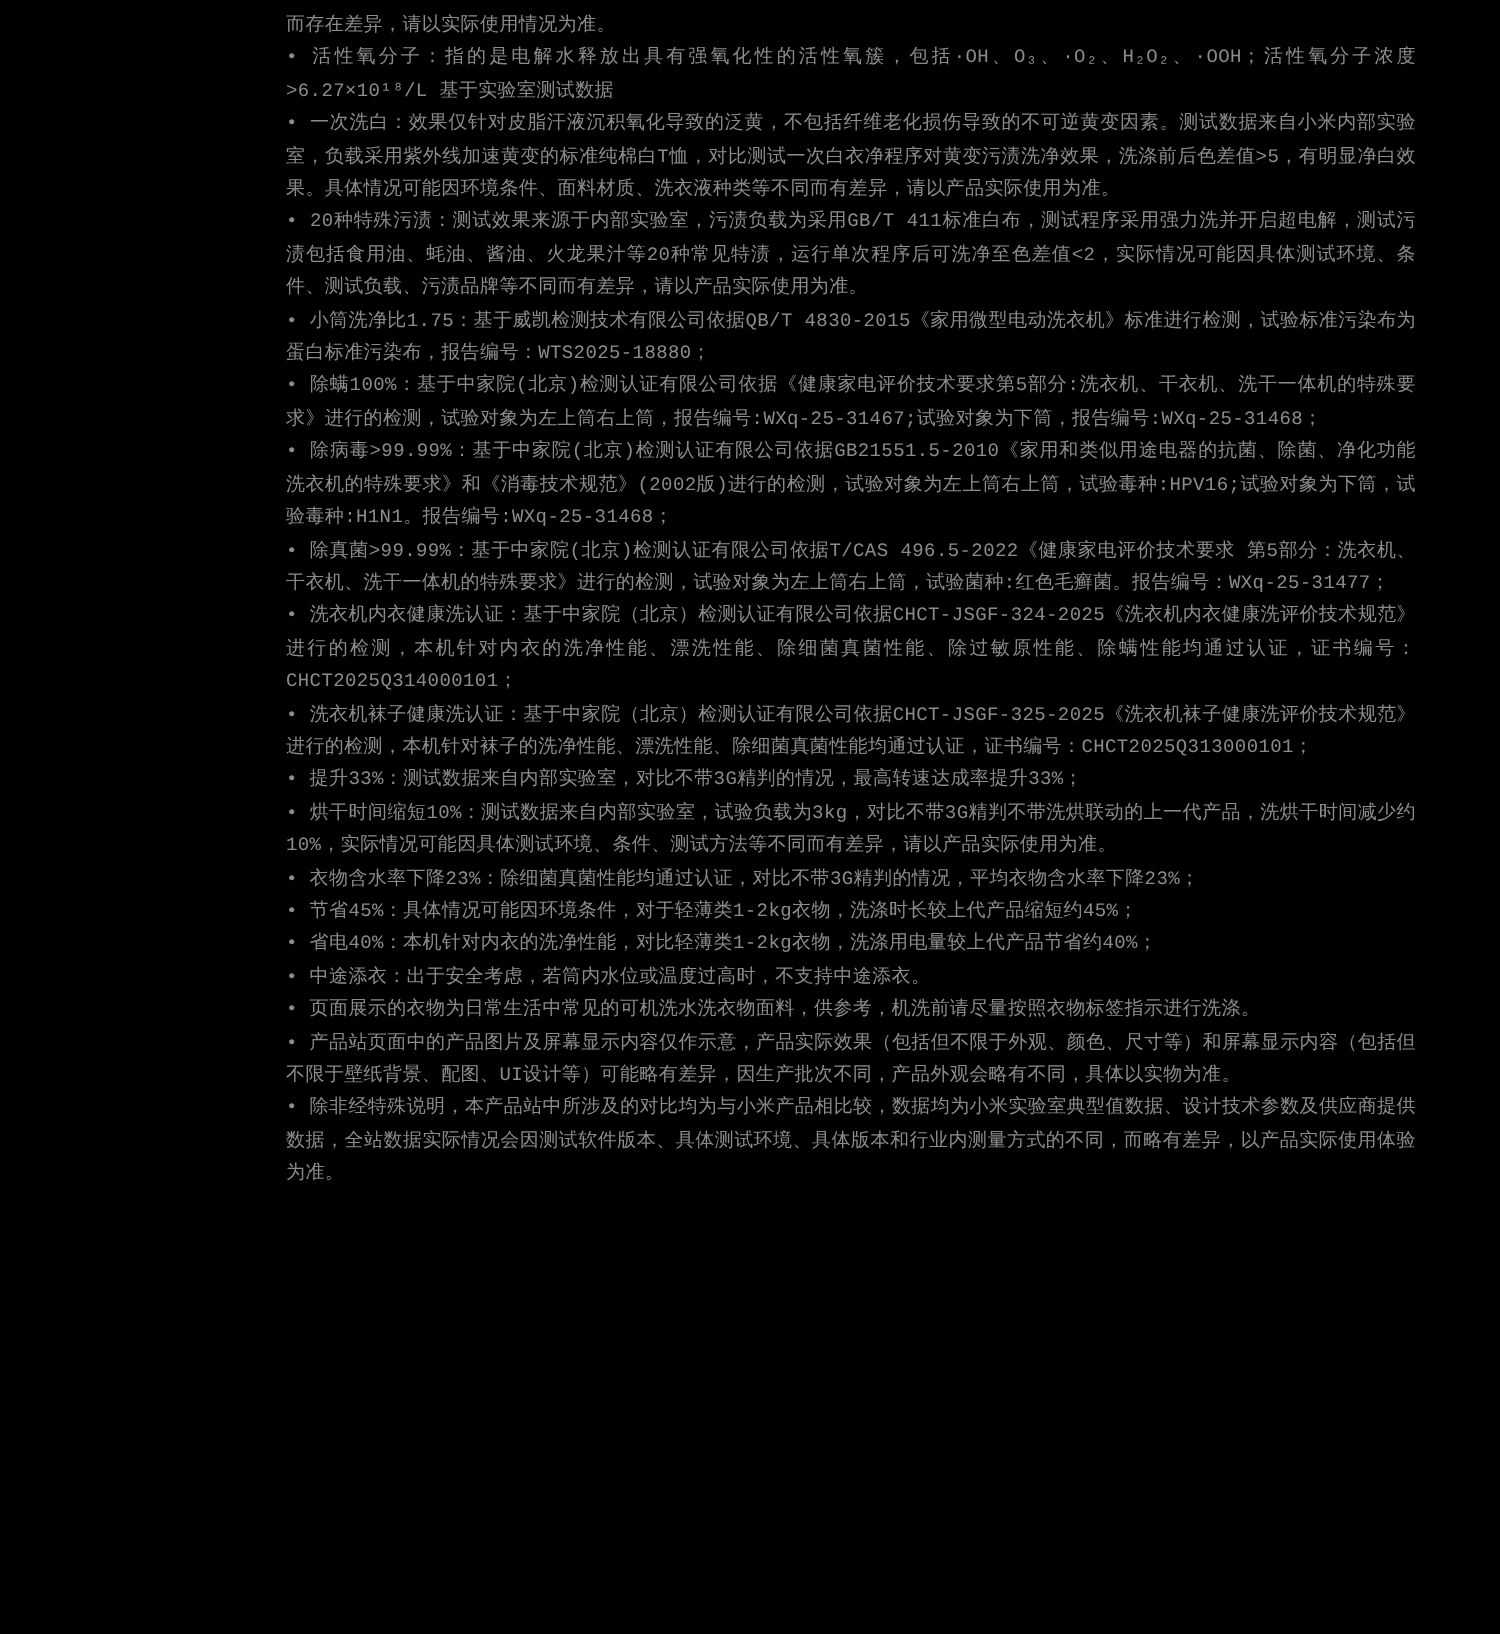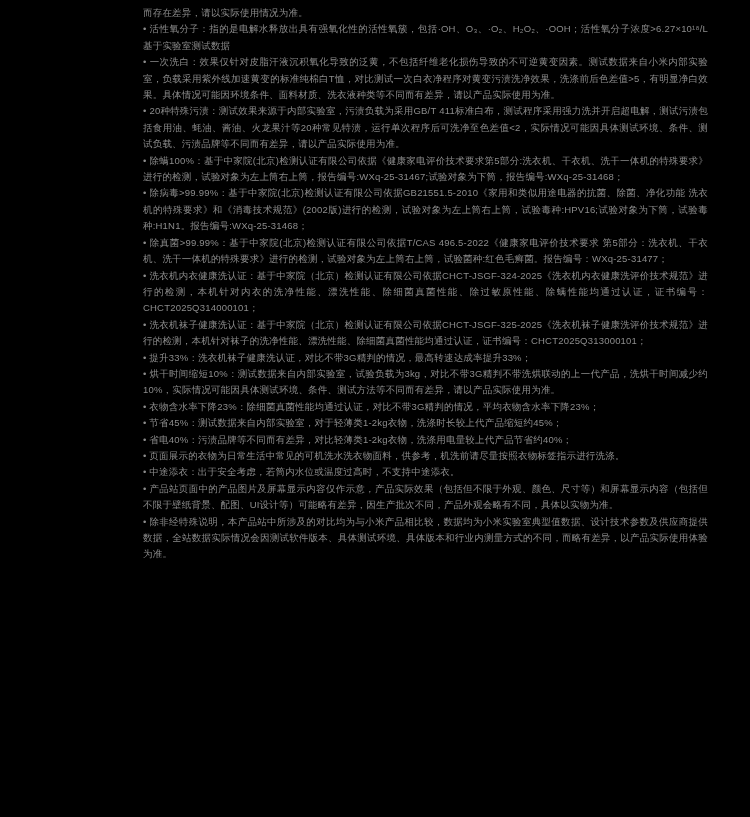--- a/index.html
+++ b/index.html
@@ -6,20 +6,21 @@
   body{
     width:750px;height:817px;
     background:#000000;
     font-family:"Liberation Sans","DejaVu Sans",sans-serif;
     overflow:hidden;
   }
   .page{
     width:750px;height:817px;
     background:#000000;
     box-sizing:border-box;
+    font-family:Liberation Mono, monospace;
   }
   .disclaimers{
     box-sizing:border-box;
     padding:5px 42px 0 143px;
     width:750px;
     color:#8c8c8c;
     font-size:9.5px;
     line-height:16.4px;
     letter-spacing:0.2px;
     text-align:justify;
@@ -31,28 +32,29 @@
 </style>
 </head>
 <body>
 
 <div class="page">
   <div class="disclaimers">
     <p class="ln">而存在差异，请以实际使用情况为准。</p>
     <p class="ln">• 活性氧分子：指的是电解水释放出具有强氧化性的活性氧簇，包括·OH、O₃、·O₂、H₂O₂、·OOH；活性氧分子浓度&gt;6.27×10¹⁸/L 基于实验室测试数据</p>
     <p class="ln">• 一次洗白：效果仅针对皮脂汗液沉积氧化导致的泛黄，不包括纤维老化损伤导致的不可逆黄变因素。测试数据来自小米内部实验室，负载采用紫外线加速黄变的标准纯棉白T恤，对比测试一次白衣净程序对黄变污渍洗净效果，洗涤前后色差值&gt;5，有明显净白效果。具体情况可能因环境条件、面料材质、洗衣液种类等不同而有差异，请以产品实际使用为准。</p>
     <p class="ln">• 20种特殊污渍：测试效果来源于内部实验室，污渍负载为采用GB/T 411标准白布，测试程序采用强力洗并开启超电解，测试污渍包括食用油、蚝油、酱油、火龙果汁等20种常见特渍，运行单次程序后可洗净至色差值&lt;2，实际情况可能因具体测试环境、条件、测试负载、污渍品牌等不同而有差异，请以产品实际使用为准。</p>
+    <p class="ln">• 小筒洗净比1.75：基于威凯检测技术有限公司依据QB/T 4830-2015《家用微型电动洗衣机》标准进行检测，试验标准污染布为蛋白标准污染布，报告编号：WTS2025-18880；</p>
     <p class="ln">• 除螨100%：基于中家院(北京)检测认证有限公司依据《健康家电评价技术要求第5部分:洗衣机、干衣机、洗干一体机的特殊要求》进行的检测，试验对象为左上筒右上筒，报告编号:WXq-25-31467;试验对象为下筒，报告编号:WXq-25-31468；</p>
     <p class="ln">• 除病毒&gt;99.99%：基于中家院(北京)检测认证有限公司依据GB21551.5-2010《家用和类似用途电器的抗菌、除菌、净化功能 洗衣机的特殊要求》和《消毒技术规范》(2002版)进行的检测，试验对象为左上筒右上筒，试验毒种:HPV16;试验对象为下筒，试验毒种:H1N1。报告编号:WXq-25-31468；</p>
     <p class="ln">• 除真菌&gt;99.99%：基于中家院(北京)检测认证有限公司依据T/CAS 496.5-2022《健康家电评价技术要求 第5部分：洗衣机、干衣机、洗干一体机的特殊要求》进行的检测，试验对象为左上筒右上筒，试验菌种:红色毛癣菌。报告编号：WXq-25-31477；</p>
     <p class="ln">• 洗衣机内衣健康洗认证：基于中家院（北京）检测认证有限公司依据CHCT-JSGF-324-2025《洗衣机内衣健康洗评价技术规范》进行的检测，本机针对内衣的洗净性能、漂洗性能、除细菌真菌性能、除过敏原性能、除螨性能均通过认证，证书编号：CHCT2025Q314000101；</p>
     <p class="ln">• 洗衣机袜子健康洗认证：基于中家院（北京）检测认证有限公司依据CHCT-JSGF-325-2025《洗衣机袜子健康洗评价技术规范》进行的检测，本机针对袜子的洗净性能、漂洗性能、除细菌真菌性能均通过认证，证书编号：CHCT2025Q313000101；</p>
-    <p class="ln">• 提升33%：洗衣机袜子健康洗认证，对比不带3G精判的情况，最高转速达成率提升33%；</p>
+    <p class="ln">• 提升33%：测试数据来自内部实验室，对比不带3G精判的情况，最高转速达成率提升33%；</p>
     <p class="ln">• 烘干时间缩短10%：测试数据来自内部实验室，试验负载为3kg，对比不带3G精判不带洗烘联动的上一代产品，洗烘干时间减少约10%，实际情况可能因具体测试环境、条件、测试方法等不同而有差异，请以产品实际使用为准。</p>
     <p class="ln">• 衣物含水率下降23%：除细菌真菌性能均通过认证，对比不带3G精判的情况，平均衣物含水率下降23%；</p>
-    <p class="ln">• 节省45%：测试数据来自内部实验室，对于轻薄类1-2kg衣物，洗涤时长较上代产品缩短约45%；</p>
-    <p class="ln">• 省电40%：污渍品牌等不同而有差异，对比轻薄类1-2kg衣物，洗涤用电量较上代产品节省约40%；</p>
+    <p class="ln">• 节省45%：具体情况可能因环境条件，对于轻薄类1-2kg衣物，洗涤时长较上代产品缩短约45%；</p>
+    <p class="ln">• 省电40%：本机针对内衣的洗净性能，对比轻薄类1-2kg衣物，洗涤用电量较上代产品节省约40%；</p>
+    <p class="ln">• 中途添衣：出于安全考虑，若筒内水位或温度过高时，不支持中途添衣。</p>
     <p class="ln">• 页面展示的衣物为日常生活中常见的可机洗水洗衣物面料，供参考，机洗前请尽量按照衣物标签指示进行洗涤。</p>
-    <p class="ln">• 中途添衣：出于安全考虑，若筒内水位或温度过高时，不支持中途添衣。</p>
     <p class="ln">• 产品站页面中的产品图片及屏幕显示内容仅作示意，产品实际效果（包括但不限于外观、颜色、尺寸等）和屏幕显示内容（包括但不限于壁纸背景、配图、UI设计等）可能略有差异，因生产批次不同，产品外观会略有不同，具体以实物为准。</p>
     <p class="ln">• 除非经特殊说明，本产品站中所涉及的对比均为与小米产品相比较，数据均为小米实验室典型值数据、设计技术参数及供应商提供数据，全站数据实际情况会因测试软件版本、具体测试环境、具体版本和行业内测量方式的不同，而略有差异，以产品实际使用体验为准。</p>
   </div>
 </div>
 
 </body></html>

